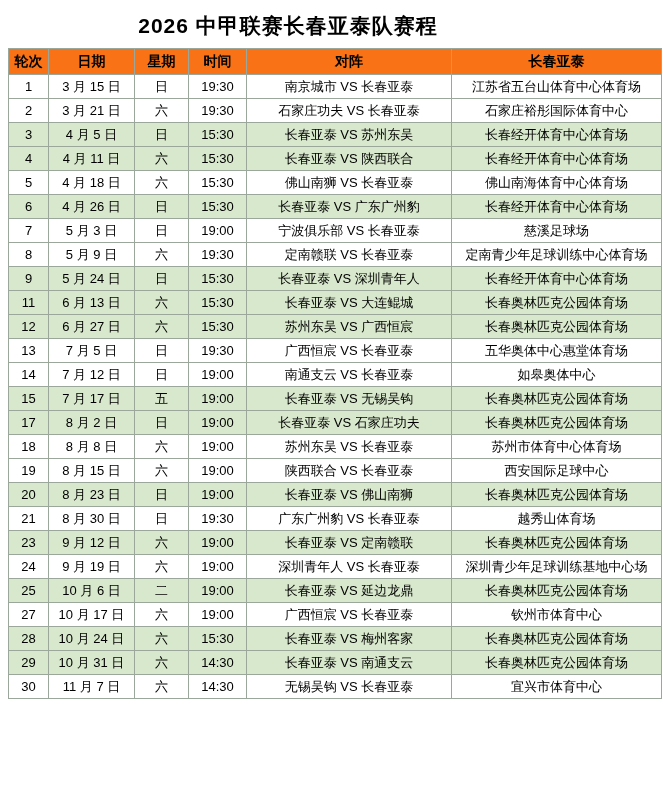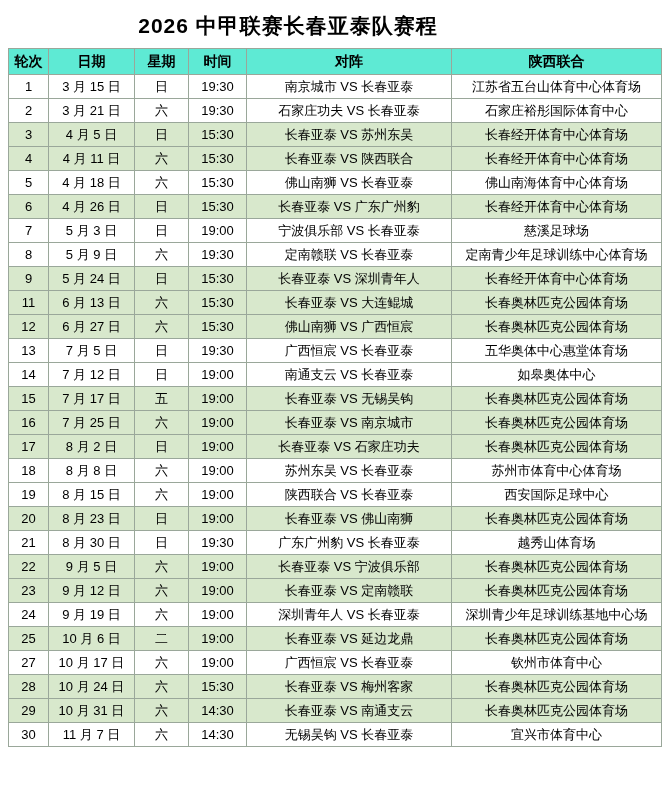--- a/index.html
+++ b/index.html
@@ -41,21 +41,21 @@
     vertical-align: middle;
     height: 23px;
     line-height: 23px;
     padding: 0 2px;
     white-space: nowrap;
     overflow: hidden;
   }
   table.schedule th {
     font-weight: bold;
     font-size: 14px;
-    background: #5eead4;
+    background: #f97316;
     height: 25px;
     line-height: 25px;
   }
   tr.green td {
     background: #d8e8cc;
   }
   tr.white td {
     background: #ffffff;
   }
   col.c-round { width: 40px; }
@@ -79,21 +79,21 @@
       <col class="c-match">
       <col class="c-venue">
     </colgroup>
     <thead>
       <tr>
         <th>轮次</th>
         <th>日期</th>
         <th>星期</th>
         <th>时间</th>
         <th>对阵</th>
-        <th>陕西联合</th>
+        <th>长春亚泰</th>
       </tr>
     </thead>
     <tbody id="schedule-body">
         <tr class="white">
           <td>1</td>
           <td>3 月 15 日</td>
           <td>日</td>
           <td>19:30</td>
           <td>南京城市 VS 长春亚泰</td>
           <td>江苏省五台山体育中心体育场</td>
@@ -168,21 +168,21 @@
           <td>六</td>
           <td>15:30</td>
           <td>长春亚泰 VS 大连鲲城</td>
           <td>长春奥林匹克公园体育场</td>
         </tr>
         <tr class="green">
           <td>12</td>
           <td>6 月 27 日</td>
           <td>六</td>
           <td>15:30</td>
-          <td>佛山南狮 VS 广西恒宸</td>
+          <td>苏州东吴 VS 广西恒宸</td>
           <td>长春奥林匹克公园体育场</td>
         </tr>
         <tr class="white">
           <td>13</td>
           <td>7 月 5 日</td>
           <td>日</td>
           <td>19:30</td>
           <td>广西恒宸 VS 长春亚泰</td>
           <td>五华奥体中心惠堂体育场</td>
         </tr>
@@ -196,28 +196,20 @@
         </tr>
         <tr class="green">
           <td>15</td>
           <td>7 月 17 日</td>
           <td>五</td>
           <td>19:00</td>
           <td>长春亚泰 VS 无锡吴钩</td>
           <td>长春奥林匹克公园体育场</td>
         </tr>
         <tr class="green">
-          <td>16</td>
-          <td>7 月 25 日</td>
-          <td>六</td>
-          <td>19:00</td>
-          <td>长春亚泰 VS 南京城市</td>
-          <td>长春奥林匹克公园体育场</td>
-        </tr>
-        <tr class="green">
           <td>17</td>
           <td>8 月 2 日</td>
           <td>日</td>
           <td>19:00</td>
           <td>长春亚泰 VS 石家庄功夫</td>
           <td>长春奥林匹克公园体育场</td>
         </tr>
         <tr class="white">
           <td>18</td>
           <td>8 月 8 日</td>
@@ -242,28 +234,20 @@
           <td>长春亚泰 VS 佛山南狮</td>
           <td>长春奥林匹克公园体育场</td>
         </tr>
         <tr class="white">
           <td>21</td>
           <td>8 月 30 日</td>
           <td>日</td>
           <td>19:30</td>
           <td>广东广州豹 VS 长春亚泰</td>
           <td>越秀山体育场</td>
-        </tr>
-        <tr class="green">
-          <td>22</td>
-          <td>9 月 5 日</td>
-          <td>六</td>
-          <td>19:00</td>
-          <td>长春亚泰 VS 宁波俱乐部</td>
-          <td>长春奥林匹克公园体育场</td>
         </tr>
         <tr class="green">
           <td>23</td>
           <td>9 月 12 日</td>
           <td>六</td>
           <td>19:00</td>
           <td>长春亚泰 VS 定南赣联</td>
           <td>长春奥林匹克公园体育场</td>
         </tr>
         <tr class="white">

